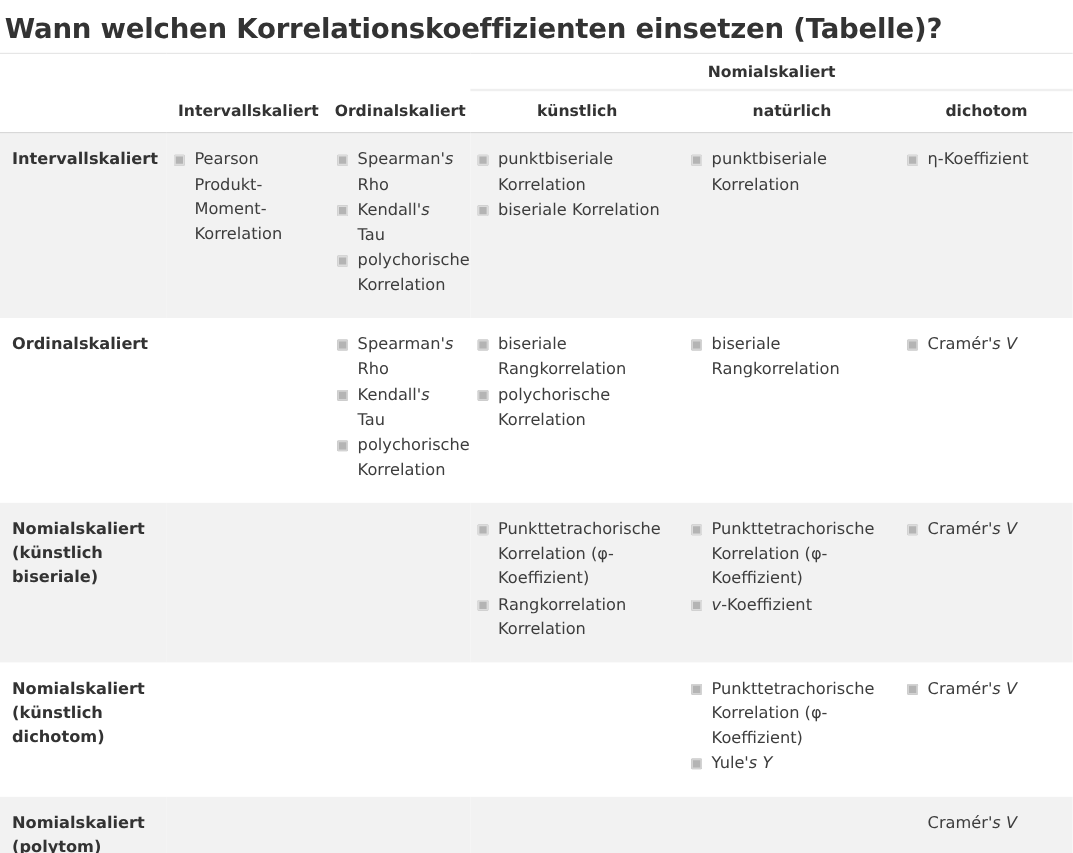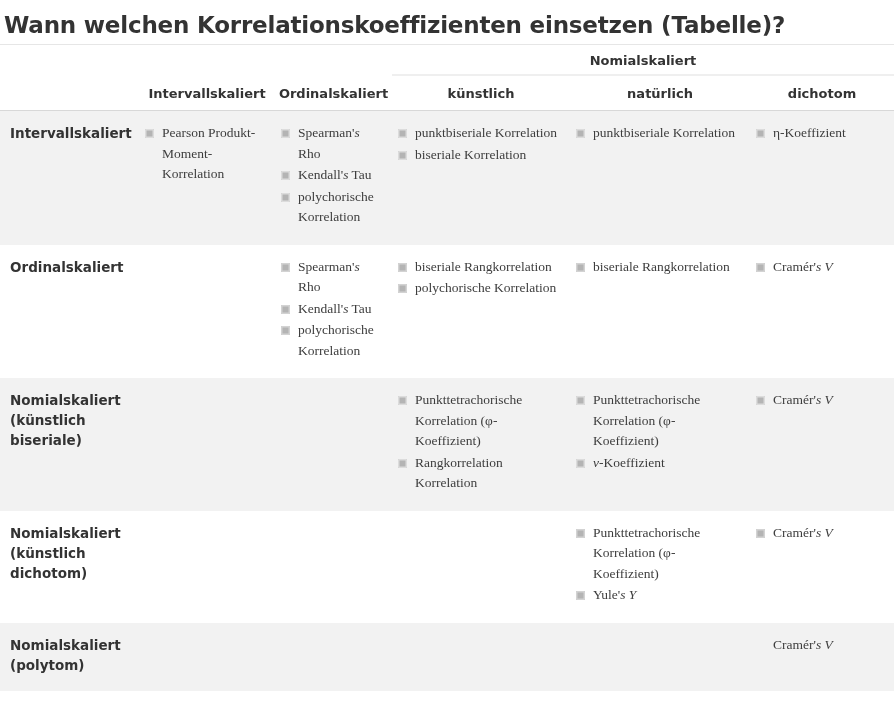--- a/index.html
+++ b/index.html
@@ -82,21 +82,21 @@
   tbody tr.stripe td { background: #f2f2f2; }
   tbody tr td.rowhead {
     font-weight: 700;
     color: #333333;
     padding-left: 10px;
     padding-right: 6px;
     line-height: 20px;
   }
   tbody tr:last-child td { border-bottom: 1px solid #ffffff; }
 
-  ul.items { list-style: none; margin: 0; padding: 0; font-family: Liberation Serif, serif; }
+  ul.items { list-style: none; margin: 0; padding: 0; }
   ul.items li {
     position: relative;
     padding-left: 17px;
     margin: 0 0 1px 0;
   }
   span.bullet {
     position: absolute;
     left: 0; top: 6px;
     width: 9px; height: 9px;
     background: #b4b4b4;

